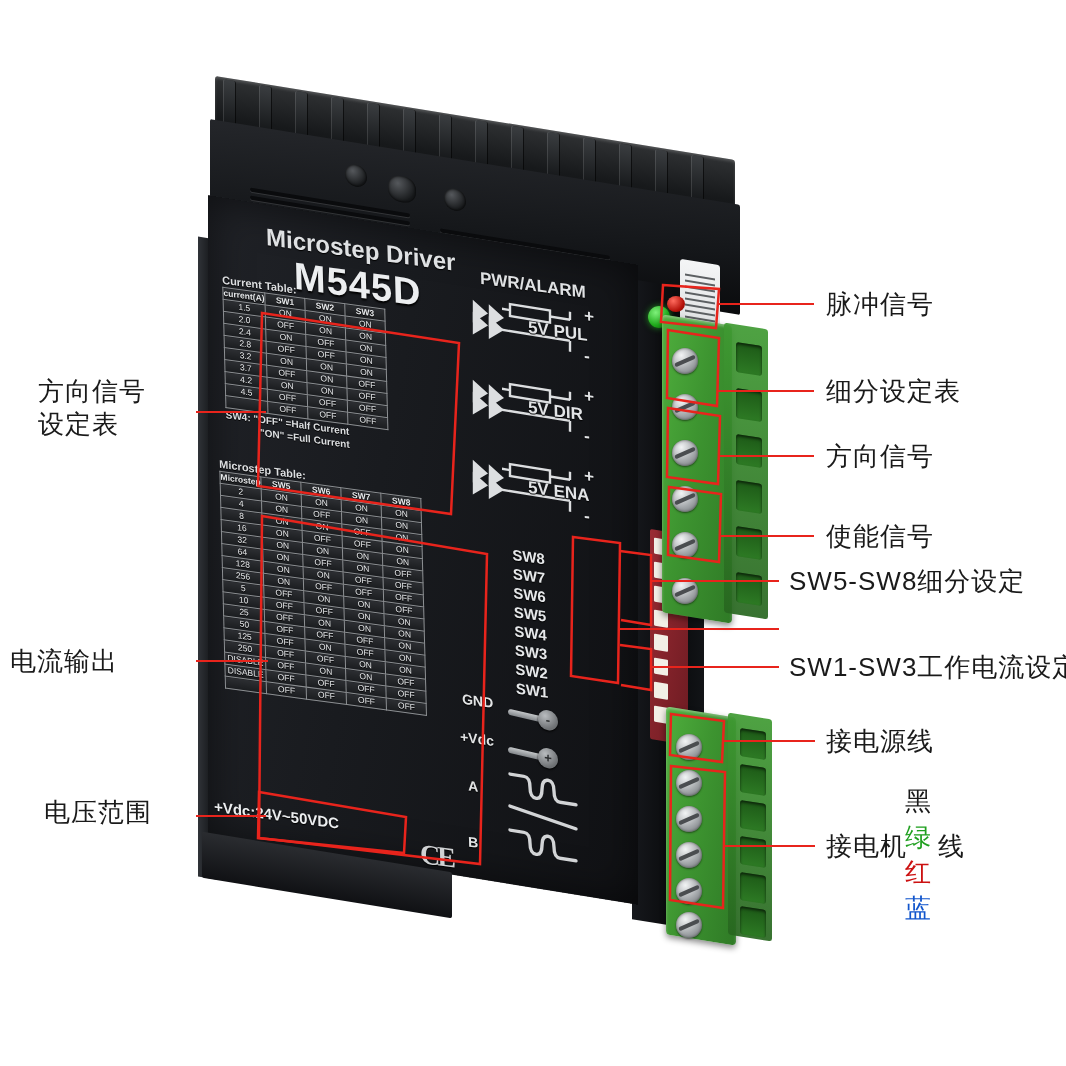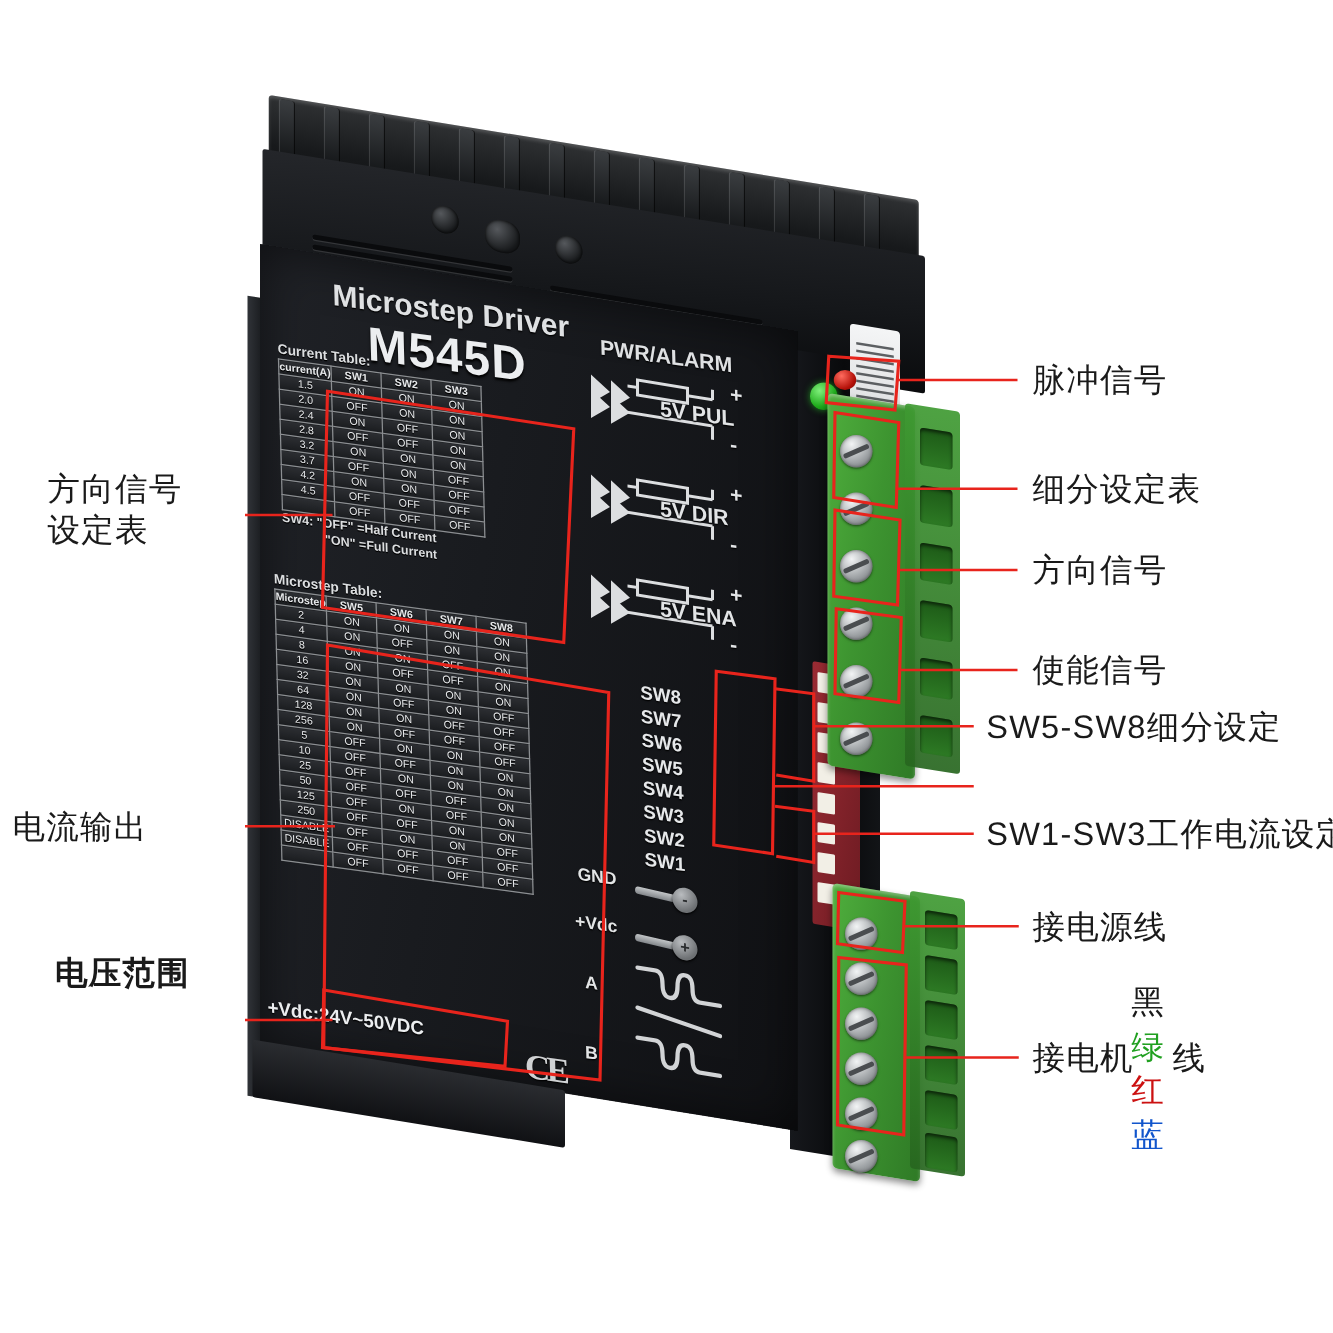--- a/index.html
+++ b/index.html
@@ -606,21 +606,21 @@
     <div class="rline" style="left:723px;top:740px;width:92px;"></div>
     <div class="rline" style="left:723px;top:845px;width:92px;"></div>
   </div>
 
   <div class="cnlab" style="left:38px;top:375px;text-align:left;">
     <div>方向信号</div>
     <div>设定表</div>
   </div>
 
   <div class="cnlab" style="left:10px;top:645px;">电流输出</div>
-  <div class="cnlab" style="left:44px;top:762px;font-weight:bold;">电压范围</div>
+  <div class="cnlab" style="left:44px;top:796px;">电压范围</div>
 
   <div class="cnlab" style="left:826px;top:288px;">脉冲信号</div>
   <div class="cnlab" style="left:826px;top:375px;">细分设定表</div>
   <div class="cnlab" style="left:826px;top:440px;text-align:center;">方向信号</div>
   <div class="cnlab" style="left:826px;top:520px;">使能信号</div>
   <div class="cnlab" style="left:789px;top:565px;">SW5-SW8细分设定</div>
   <div class="cnlab" style="left:789px;top:651px;">SW1-SW3工作电流设定</div>
   <div class="cnlab" style="left:826px;top:725px;">接电源线</div>
   <div class="cnlab" style="left:826px;top:830px;">接电机</div>
 

